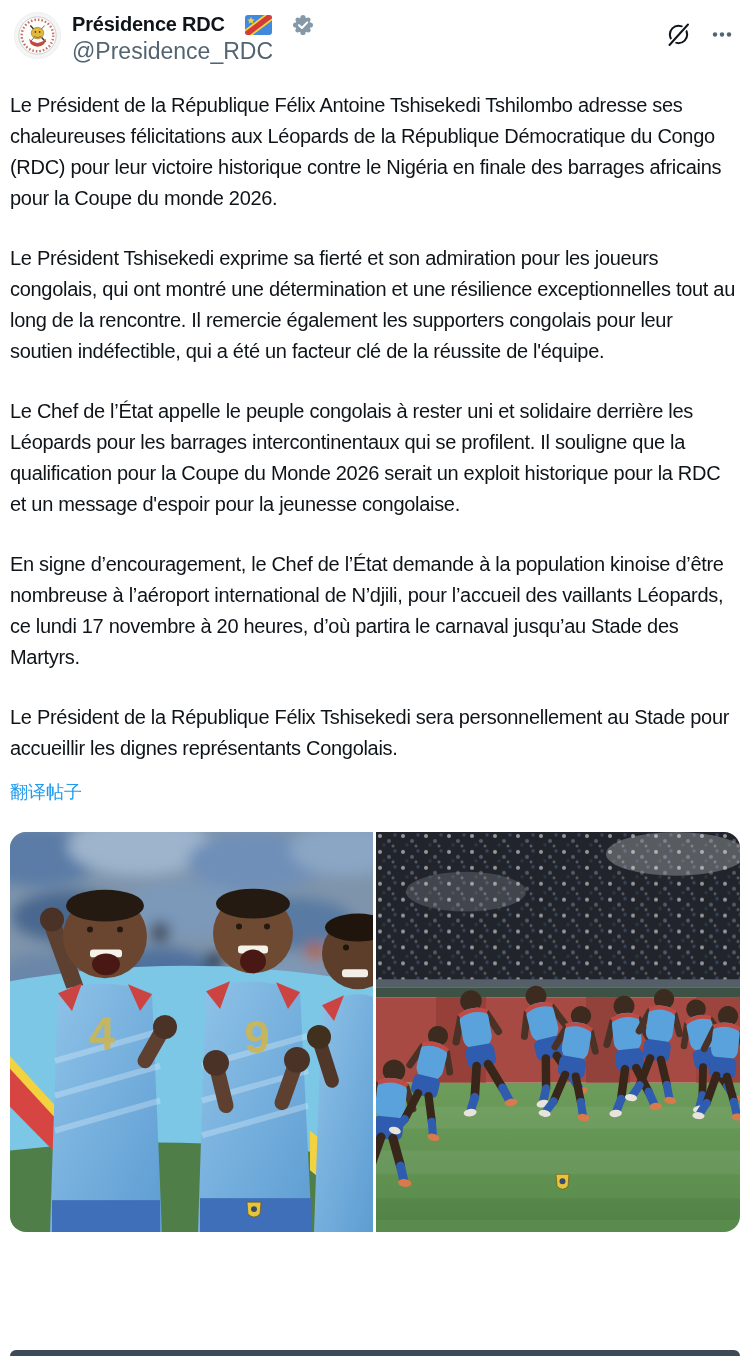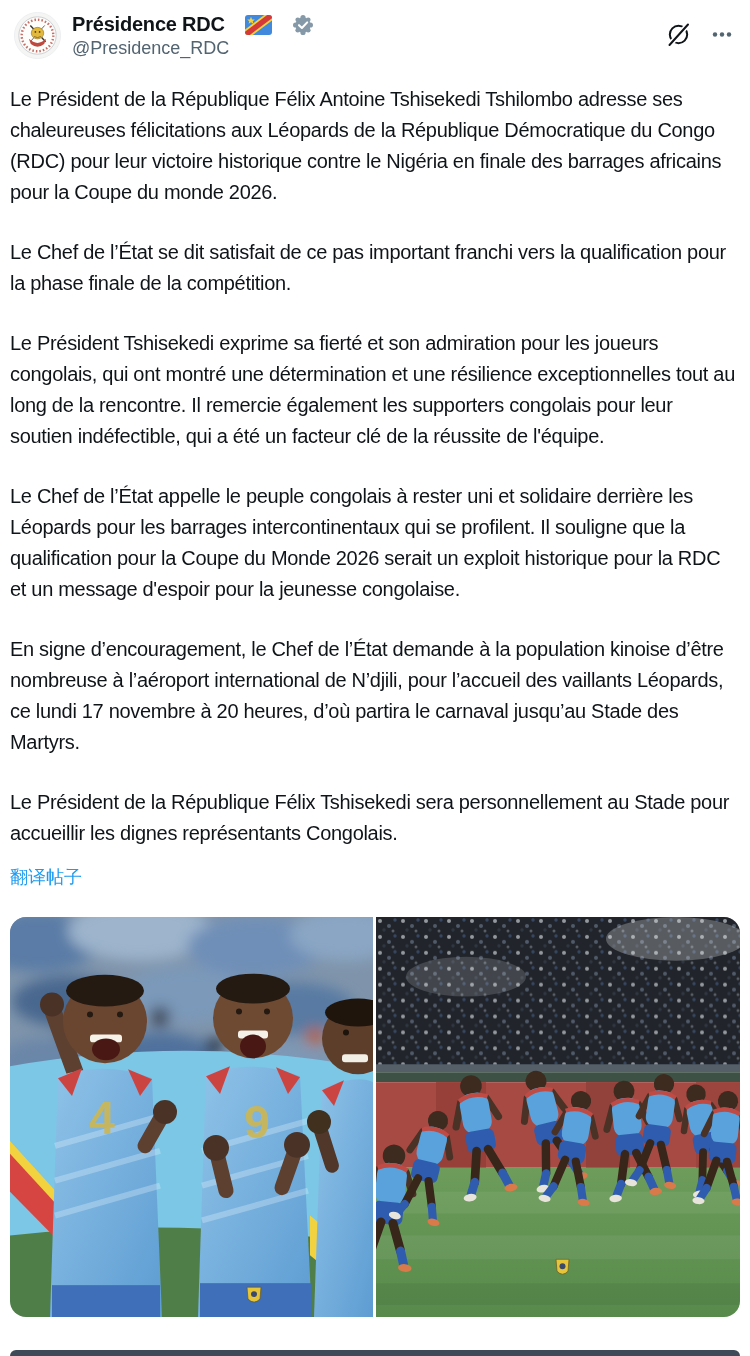--- a/index.html
+++ b/index.html
@@ -16,21 +16,21 @@
     width: 47px; height: 47px; border-radius: 50%;
     background: #f4f4f2; flex: 0 0 47px; overflow: hidden;
     border: 1px solid #eceef0; cursor: pointer;
   }
   .avatar svg { display: block; width: 100%; height: 100%; }
   .id-block { margin-left: 11px; flex: 1 1 auto; min-width: 0; padding-top: 1px; }
   .name-row { display: flex; align-items: center; gap: 20px; }
   .name { font-size: 20px; font-weight: 700; letter-spacing: -0.2px; cursor: pointer; }
   .flag-ico { display: inline-flex; width: 27px; height: 20px; }
   .badge-ico { display: inline-flex; width: 22px; height: 22px; }
-  .handle { font-size: 18px; color: #536471; margin-top: 2px; cursor: pointer; }
+  .handle { font-size: 23px; color: #536471; margin-top: 2px; cursor: pointer; }
   .hdr-actions { display: flex; align-items: center; gap: 16px; padding-top: 7px; }
   .icon-btn { background: none; border: none; cursor: pointer; padding: 2px; display: flex; }
   
   .post-text { padding: 0 10px; margin-top: 25px; }
   .post-text p {
     font-size: 20px; line-height: 31px; letter-spacing: -0.3px;
     margin-bottom: 29px; color: #0f1419;
   }
   .post-text p:last-child { margin-bottom: 16px; }
   .translate {
@@ -123,21 +123,20 @@
           <circle cx="10" cy="3.5" r="2.2" fill="#536471"></circle>
           <circle cx="17" cy="3.5" r="2.2" fill="#536471"></circle>
         </svg>
       </button>
     </div>
   </header>
 
   
   <div class="post-text">
     <p>Le Président de la République Félix Antoine Tshisekedi Tshilombo adresse ses chaleureuses félicitations aux Léopards de la République Démocratique du Congo (RDC) pour leur victoire historique contre le Nigéria en finale des barrages africains pour la Coupe du monde 2026.</p>
-    <p>Le Chef de l’État se dit satisfait de ce pas important franchi vers la qualification pour la phase finale de la compétition.</p>
     <p>Le Président Tshisekedi exprime sa fierté et son admiration pour les joueurs congolais, qui ont montré une détermination et une résilience exceptionnelles tout au long de la rencontre. Il remercie également les supporters congolais pour leur soutien indéfectible, qui a été un facteur clé de la réussite de l'équipe.</p>
     <p>Le Chef de l’État appelle le peuple congolais à rester uni et solidaire derrière les Léopards pour les barrages intercontinentaux qui se profilent. Il souligne que la qualification pour la Coupe du Monde 2026 serait un exploit historique pour la RDC et un message d'espoir pour la jeunesse congolaise.</p>
     <p>En signe d’encouragement, le Chef de l’État demande à la population kinoise d’être nombreuse à l’aéroport international de N’djili, pour l’accueil des vaillants Léopards, ce lundi 17 novembre à 20 heures,  d’où partira le carnaval jusqu’au Stade des Martyrs.</p>
     <p>Le Président de la République Félix Tshisekedi sera personnellement au Stade pour accueillir les dignes représentants Congolais.</p>
   </div>
   <a class="translate">翻译帖子</a>
 
   
   <div class="media-grid">
 

